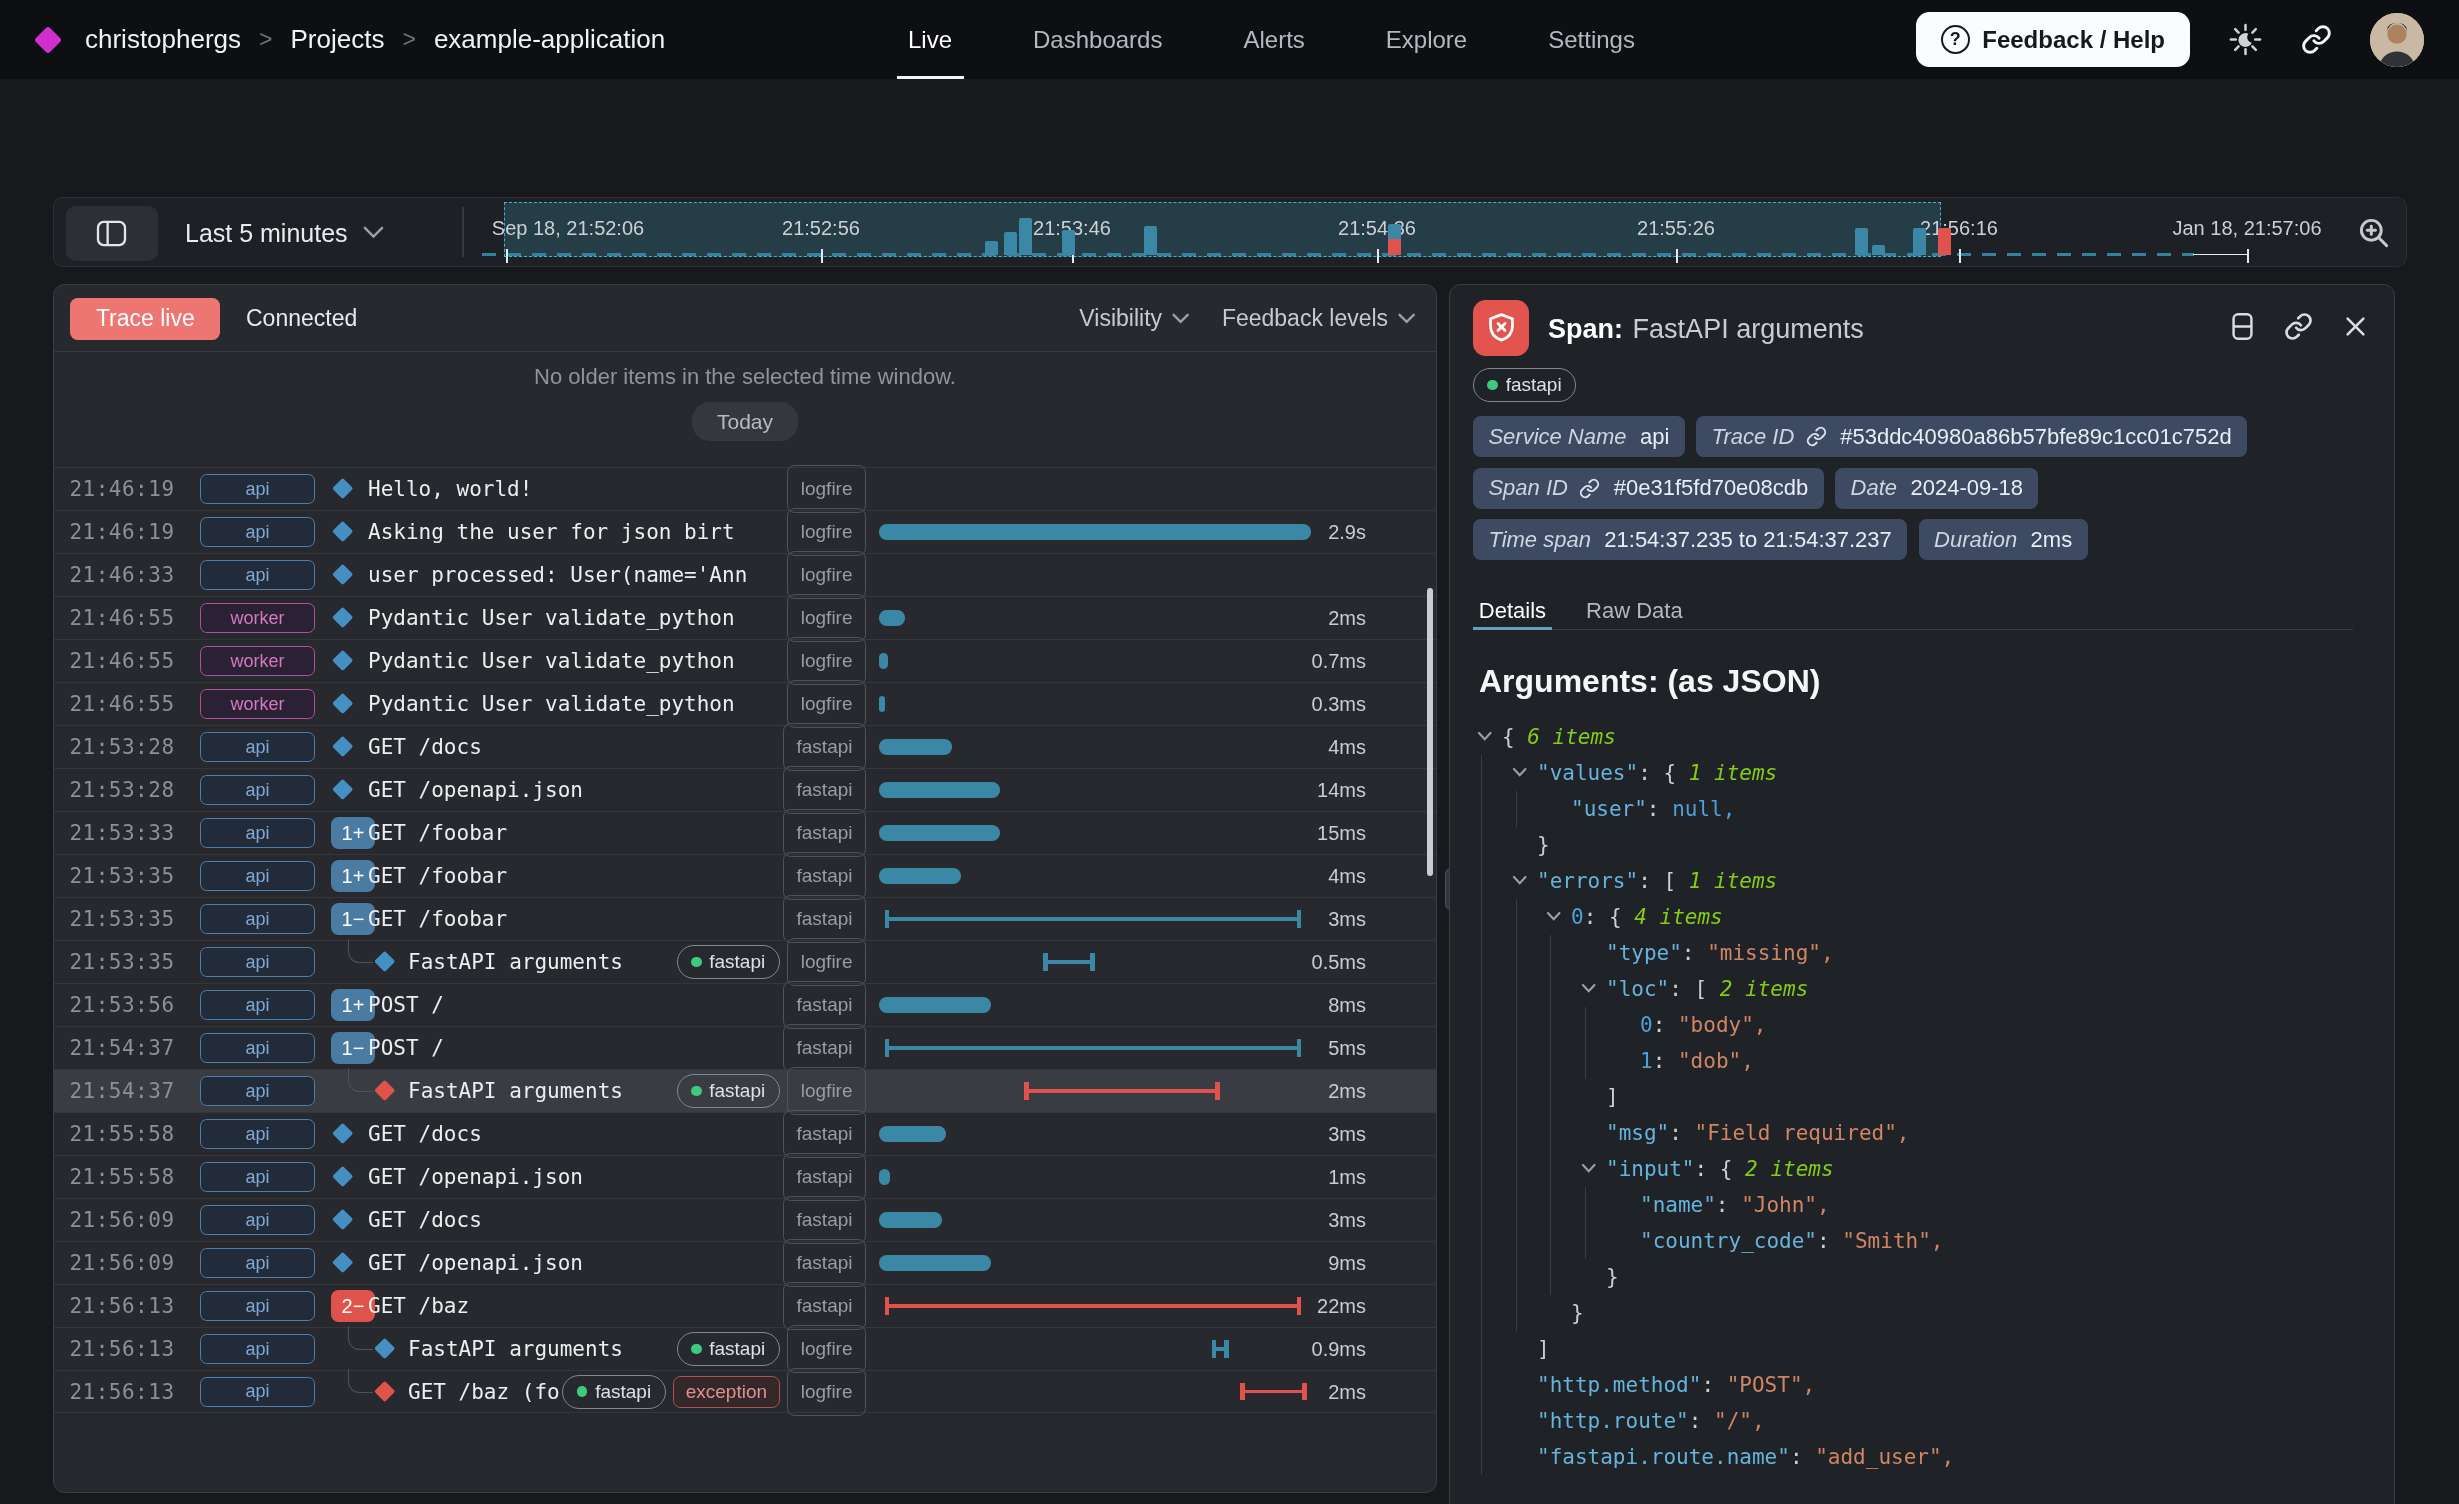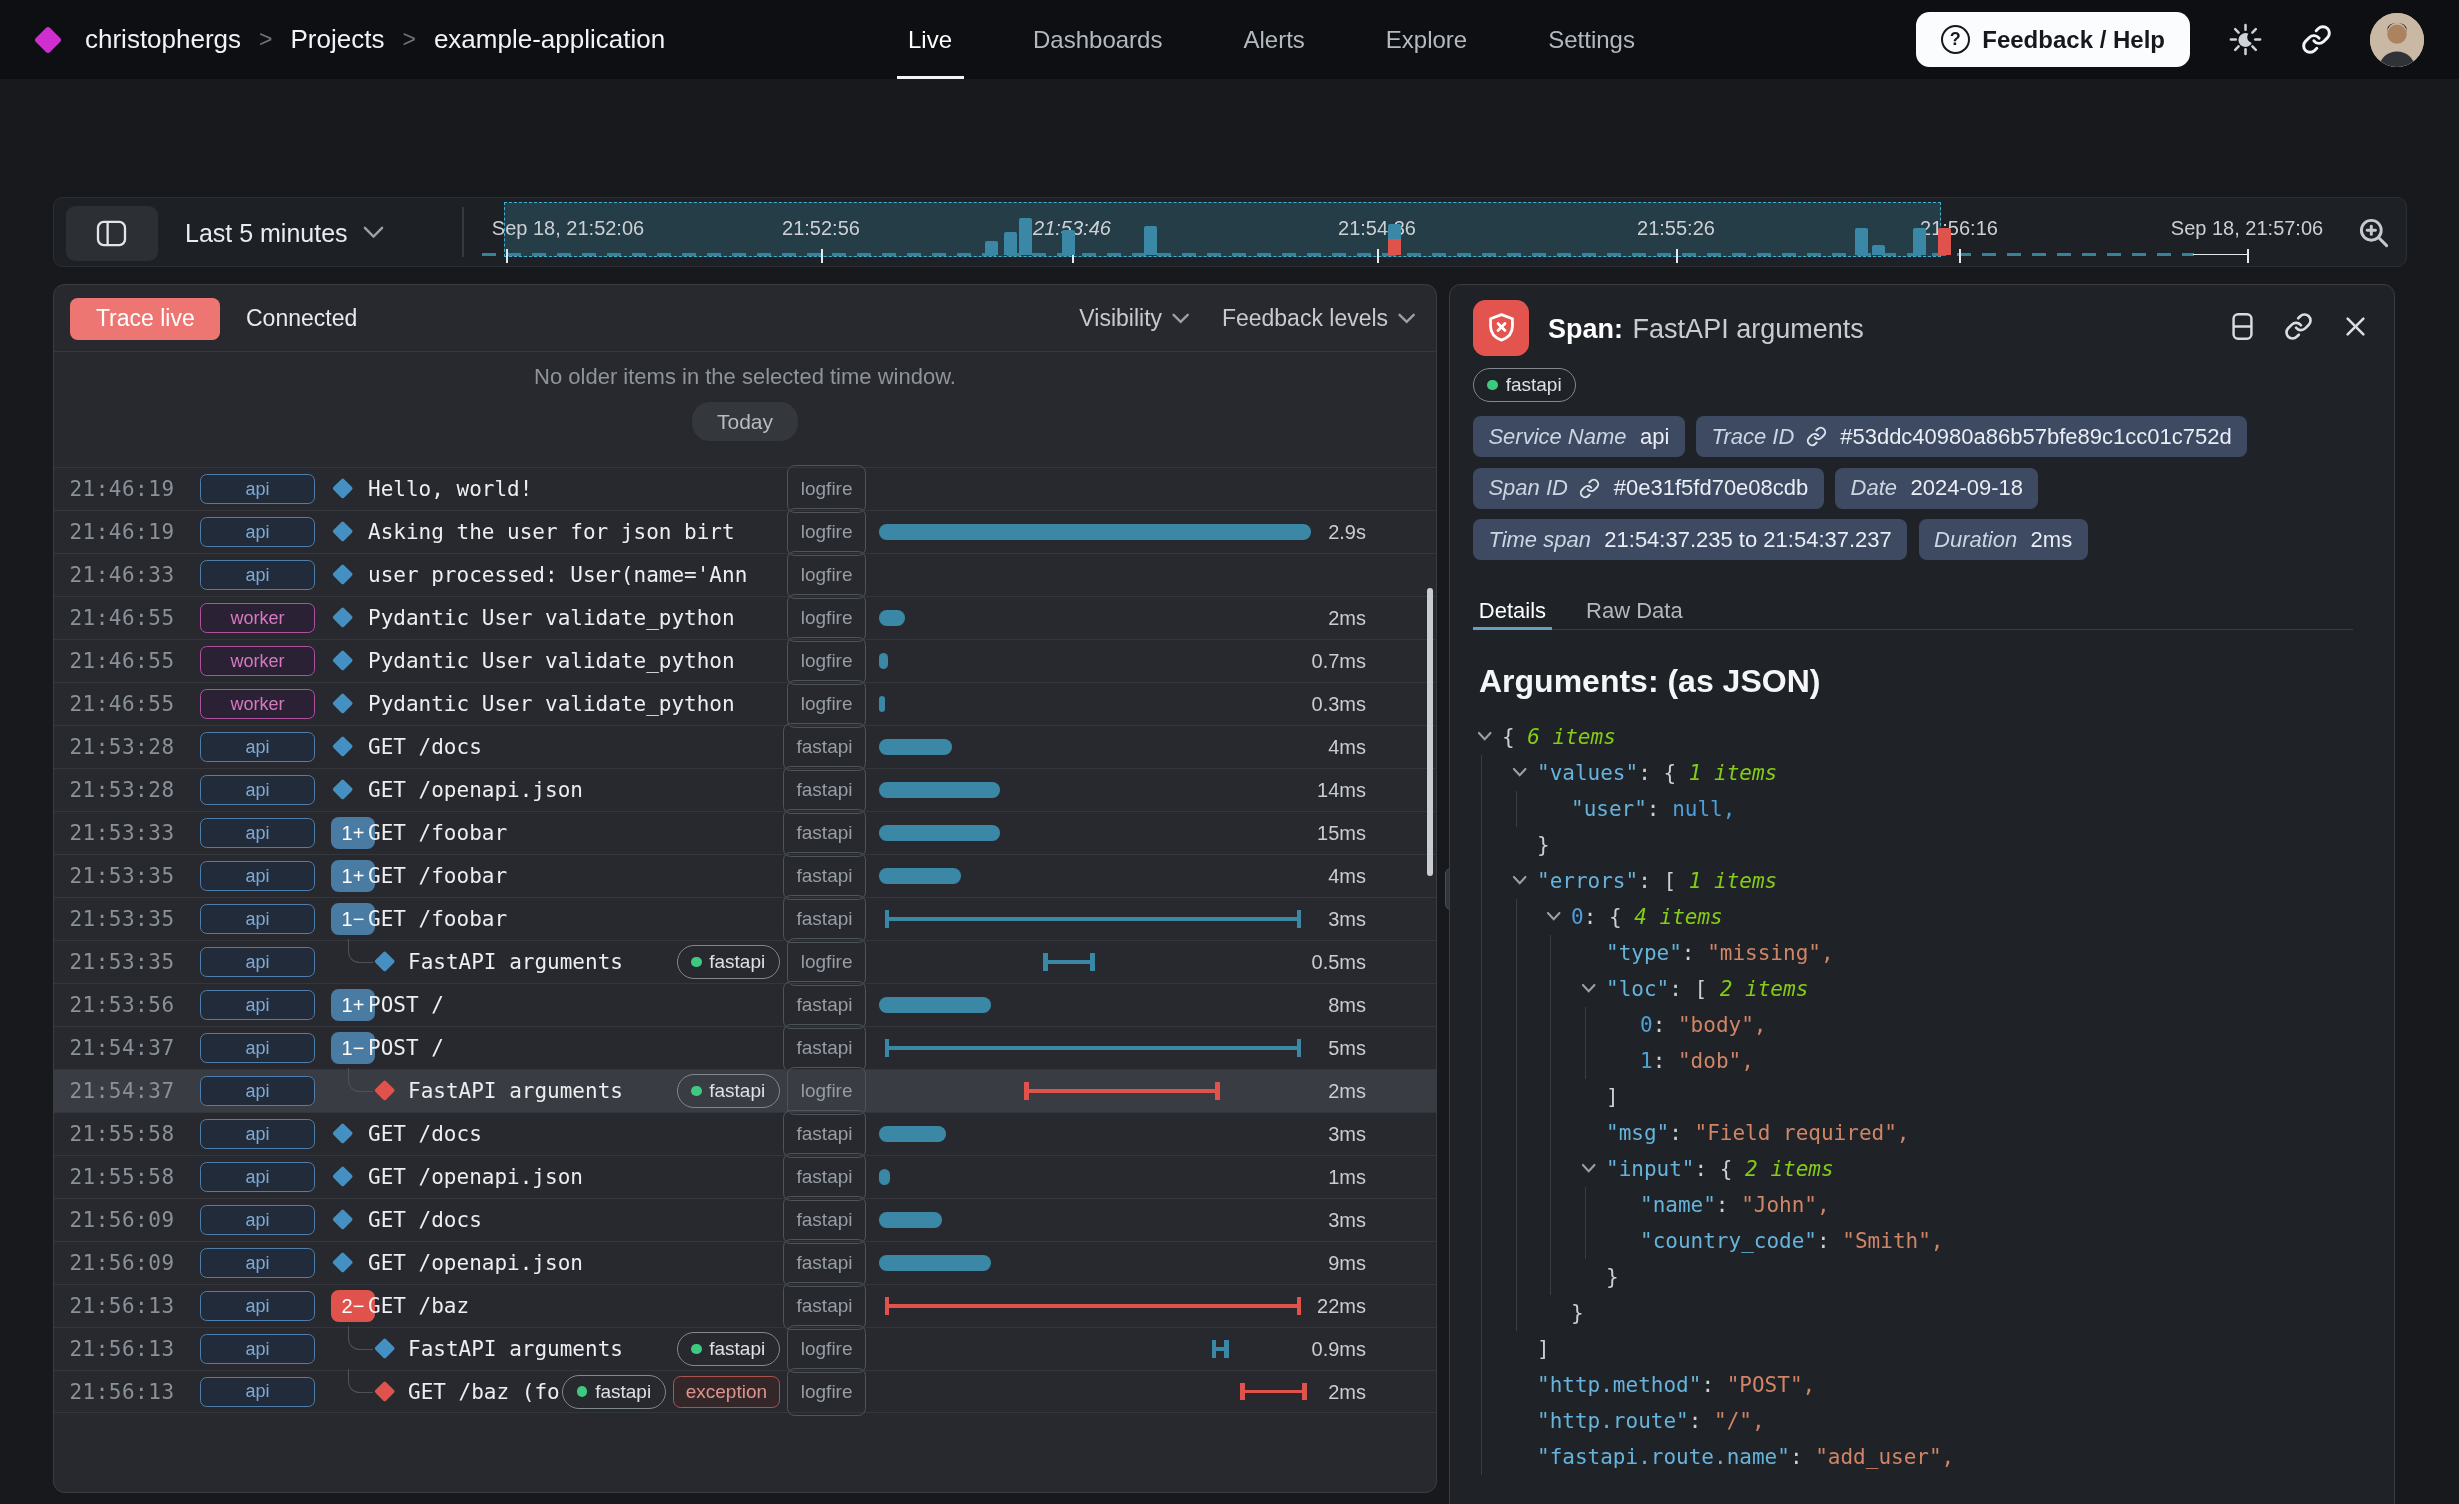--- a/index.html
+++ b/index.html
@@ -182,29 +182,29 @@
     </div>
     <div class="vdiv"></div>
     <div id="timeline">
         <div class="tl-baseline" style="left: 428px; width: 1712px;"></div>
         <div class="tl-selection" style="left: 450px; width: 1437px;"></div>
         <div class="tl-tick" style="left: 452px;"></div>
         <div class="tl-ticklabel" style="left: 514px;">Sep 18, 21:52:06</div>
         <div class="tl-tick" style="left: 767px;"></div>
         <div class="tl-ticklabel" style="left: 767px;">21:52:56</div>
         <div class="tl-tick" style="left: 1018px;"></div>
-        <div class="tl-ticklabel" style="left: 1018px; font-style: italic;">21:53:46</div>
+        <div class="tl-ticklabel" style="left: 1018px;">21:53:46</div>
         <div class="tl-tick" style="left: 1323px;"></div>
         <div class="tl-ticklabel" style="left: 1323px;">21:54:36</div>
         <div class="tl-tick" style="left: 1622px;"></div>
         <div class="tl-ticklabel" style="left: 1622px;">21:55:26</div>
         <div class="tl-tick" style="left: 1905px;"></div>
         <div class="tl-ticklabel" style="left: 1905px;">21:56:16</div>
         <div class="tl-tick" style="left: 2193px;"></div>
-        <div class="tl-ticklabel" style="left: 2193px;">Sep 18, 21:57:06</div>
+        <div class="tl-ticklabel" style="left: 2193px;">Jan 18, 21:57:06</div>
         <div class="tl-hline" style="left: 2139px; width: 54px;"></div>
         <div class="tl-bar" style="left: 931px; height: 13.4px; background: rgb(58, 135, 166);"></div>
         <div class="tl-bar" style="left: 950px; height: 23px; background: rgb(58, 135, 166);"></div>
         <div class="tl-bar" style="left: 965px; height: 37px; background: rgb(58, 135, 166);"></div>
         <div class="tl-bar" style="left: 1008px; height: 25px; background: rgb(58, 135, 166);"></div>
         <div class="tl-bar" style="left: 1090px; height: 29px; background: rgb(58, 135, 166);"></div>
         <div class="tl-bar" style="left: 1334px; height: 31px; background: rgb(58, 135, 166);">
           <div style="position: absolute; left: 0px; right: 0px; bottom: 0px; height: 15.4px; background: rgb(224, 83, 77);"></div>
         </div>
         <div class="tl-bar" style="left: 1801px; height: 27px; background: rgb(58, 135, 166);"></div>

